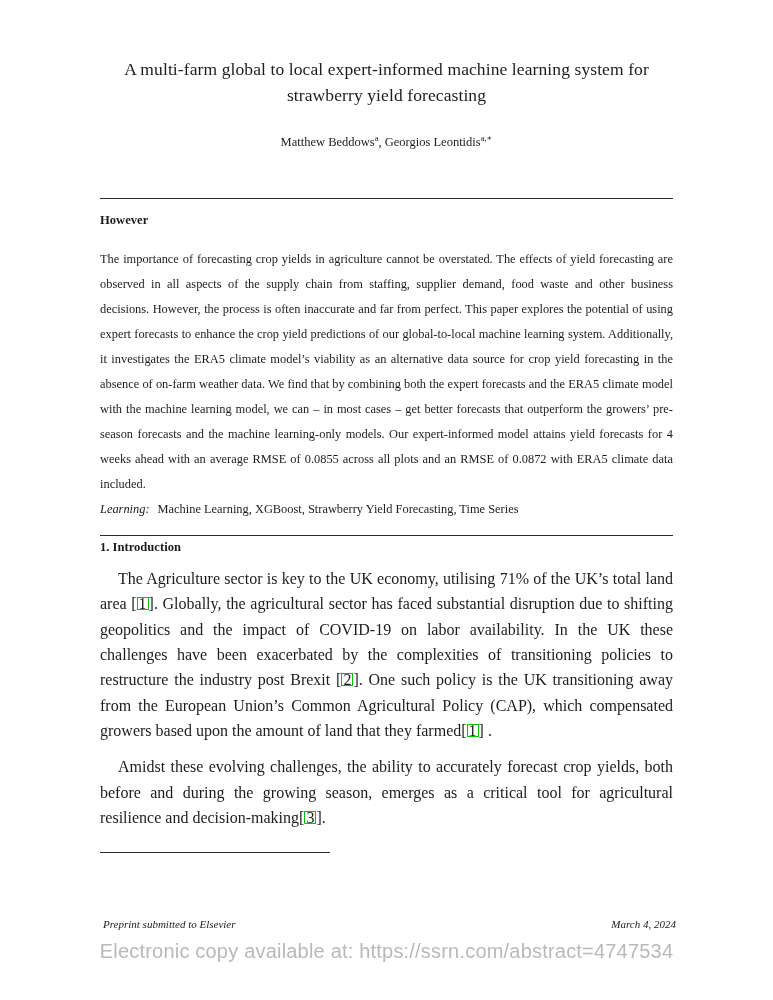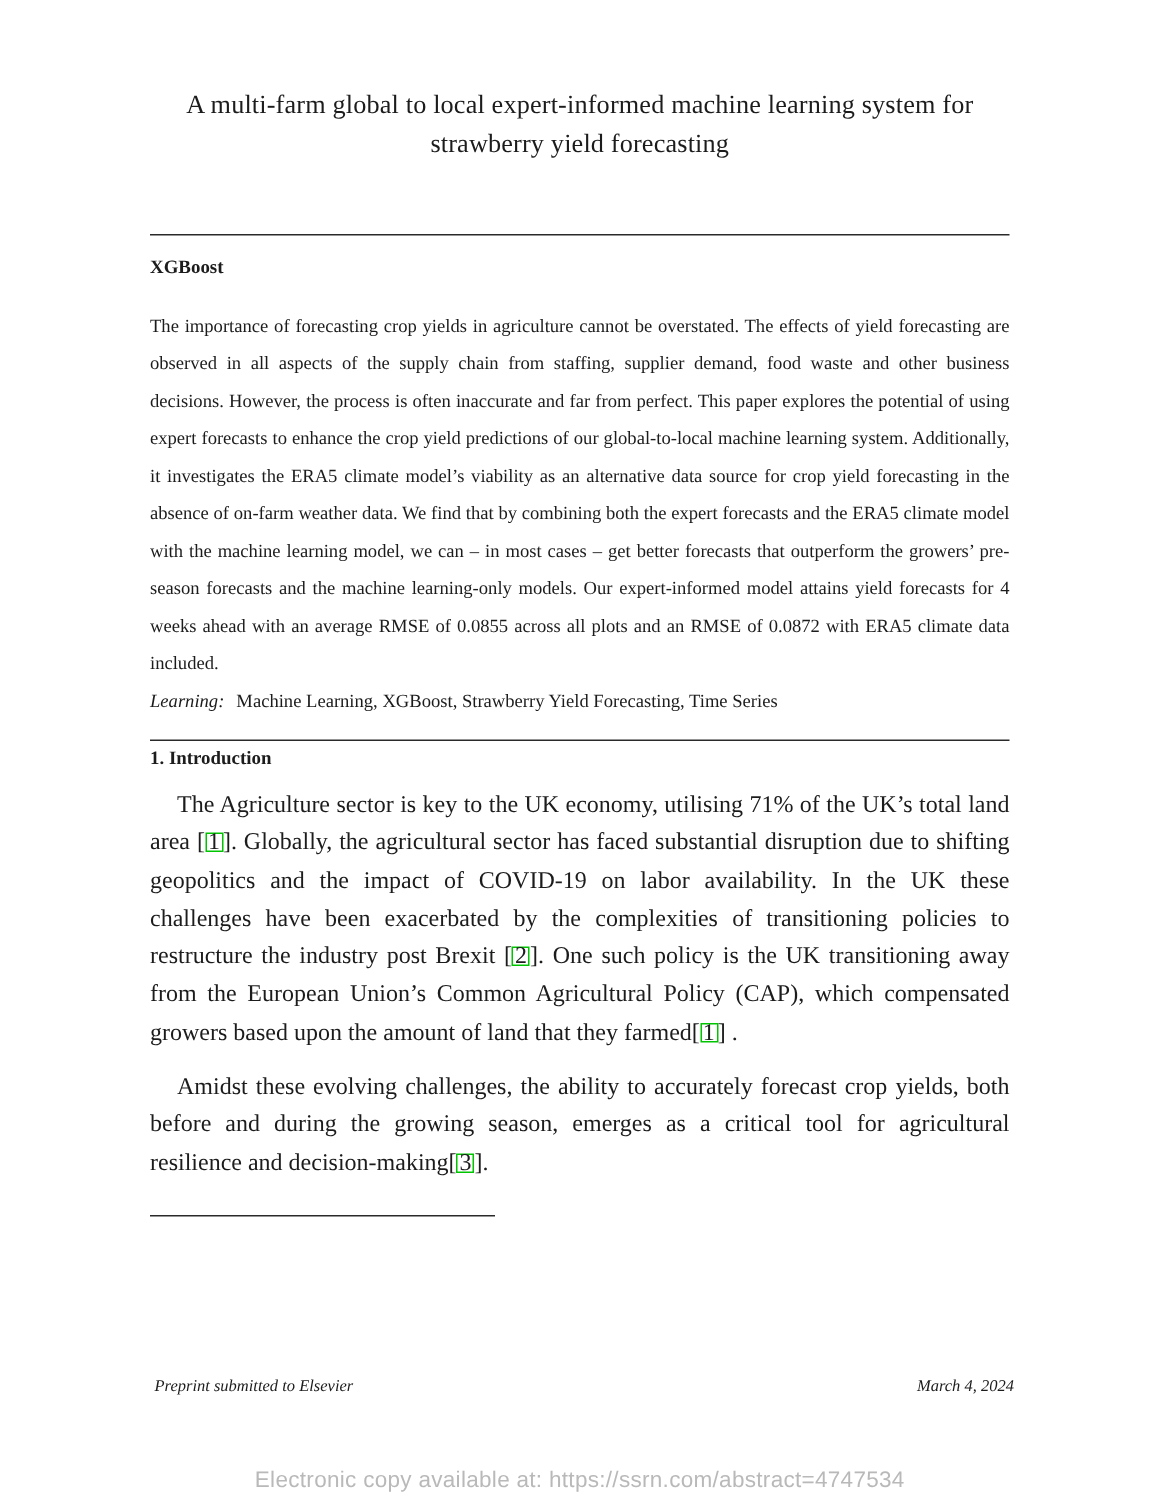--- a/index.html
+++ b/index.html
@@ -112,43 +112,46 @@
     width: 573px;
     display: flex;
     justify-content: space-between;
     font-style: italic;
     font-size: 11px;
   }
 
   
   .watermark {
     position: absolute;
-    top: 978px;
+    top: 940px;
     left: 0;
     width: 773px;
     text-align: center;
     font-family: "Liberation Sans", "DejaVu Sans", sans-serif;
-    font-size: 15px;
+    font-size: 20px;
     color: #b9b9b9;
     letter-spacing: 0.2px;
   }
 </style>
 </head>
 <body>
 
 <div class="page">
   <div class="content">
 
     <h1 class="title">A multi-farm global to local expert-informed machine learning system for strawberry yield forecasting</h1>
 
+    <div class="authors">
+      <span><span>Matthew Beddows</span><sup>a</sup></span><span>, </span><span><span>Georgios Leontidis</span><sup>a,∗</sup></span>
+    </div>
 
 
     <hr class="rule rule-abstract-top">
 
-    <h2 class="abstract-heading">XGBoost</h2>
+    <h2 class="abstract-heading">However</h2>
 
     <p class="abstract-text">The importance of forecasting crop yields in agriculture cannot be overstated. The effects of yield forecasting are observed in all aspects of the supply chain from staffing, supplier demand, food waste and other business decisions. However, the process is often inaccurate and far from perfect. This paper explores the potential of using expert forecasts to enhance the crop yield predictions of our global-to-local machine learning system. Additionally, it investigates the ERA5 climate model’s viability as an alternative data source for crop yield forecasting in the absence of on-farm weather data. We find that by combining both the expert forecasts and the ERA5 climate model with the machine learning model, we can – in most cases – get better forecasts that outperform the growers’ pre-season forecasts and the machine learning-only models. Our expert-informed model attains yield forecasts for 4 weeks ahead with an average RMSE of 0.0855 across all plots and an RMSE of 0.0872 with ERA5 climate data included.</p>
 
     <p class="keywords">
       <span class="kw-label">Learning:</span><span>Machine Learning, XGBoost, Strawberry Yield Forecasting, Time Series</span>
     </p>
 
     <hr class="rule rule-abstract-bottom">
 
     <h2 class="section-heading">1. Introduction</h2>

